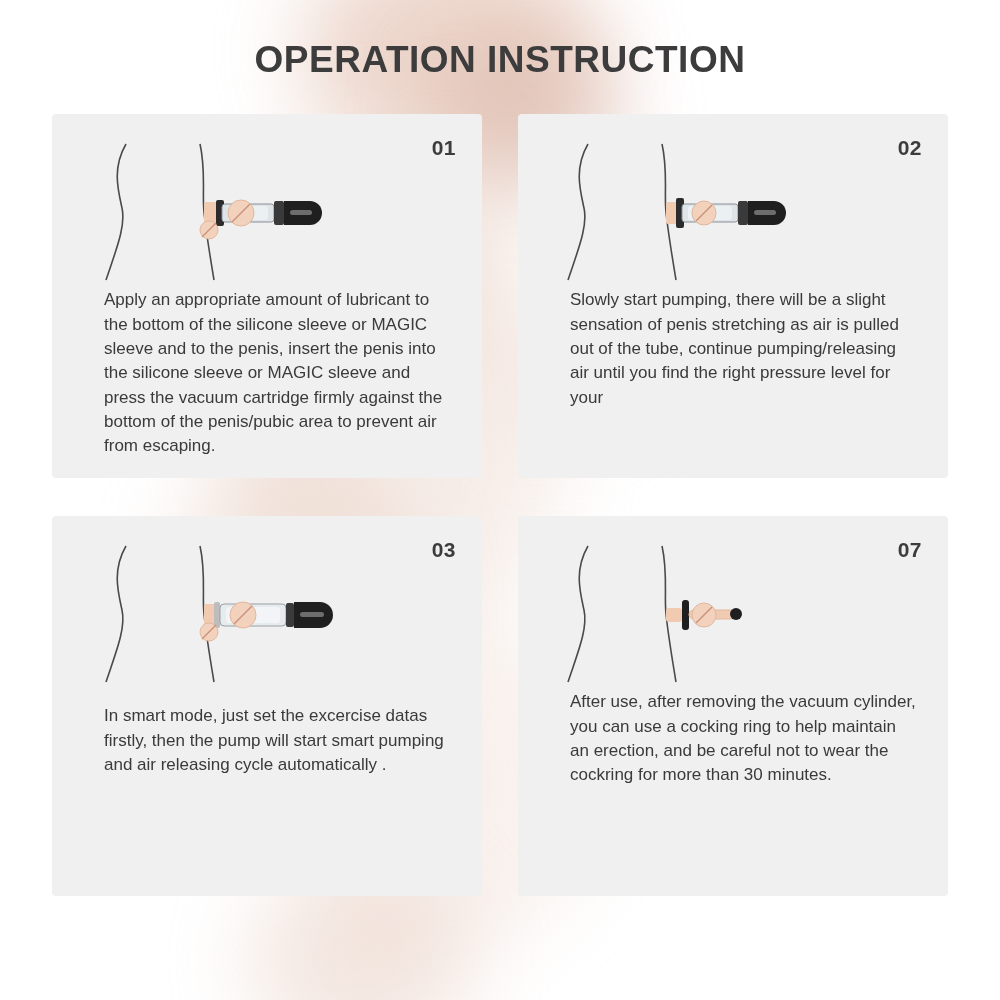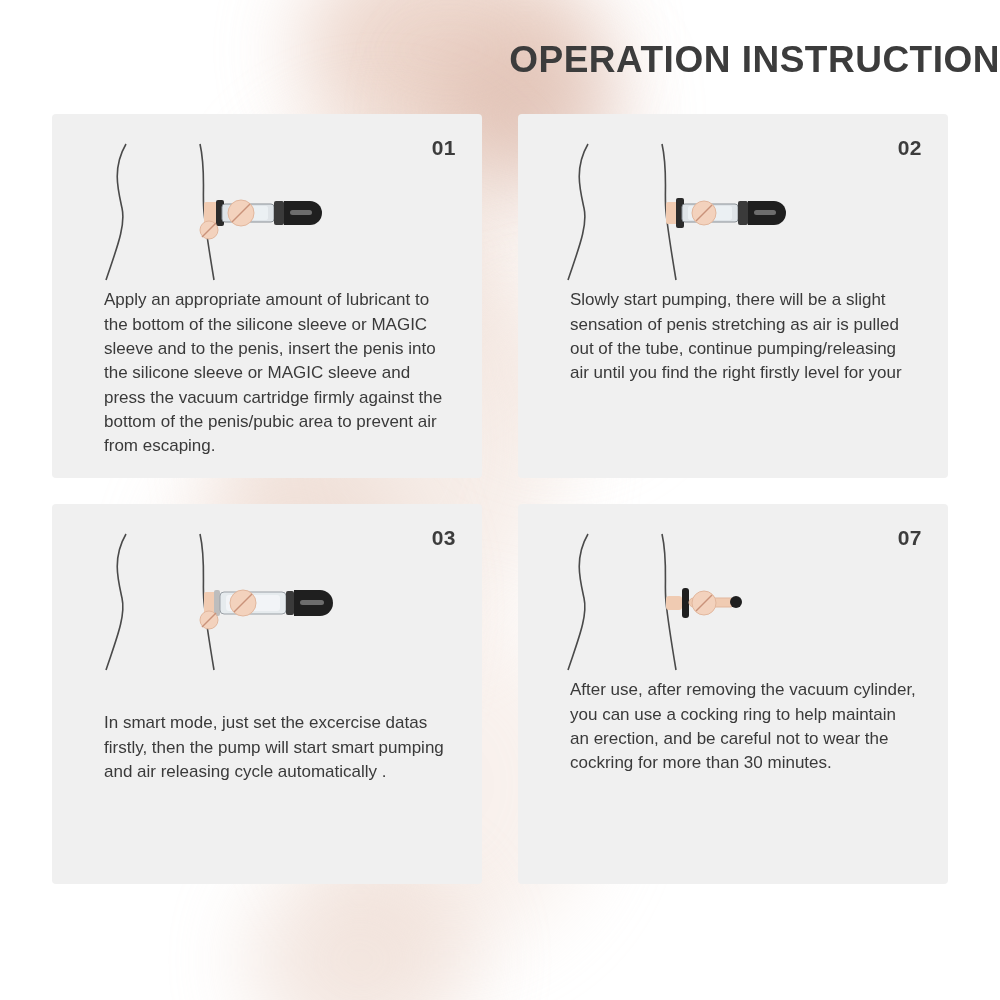--- a/index.html
+++ b/index.html
@@ -35,42 +35,42 @@
   .blob.b8 { width: 180px; height: 140px; left: 470px; top: 300px; background: #f0ddd4; opacity:.35;}
   .blob.b9 { width: 120px; height: 100px; left: 160px; top: 250px; background: #f2e2da; opacity:.4;}
 
   .page {
     position: relative; z-index: 2;
     width: 1000px; height: 1000px;
     padding: 0;
   }
 
   .title {
-    text-align: right;
+    text-align: center;
     font-size: 37px;
     font-weight: bold;
     letter-spacing: .5px;
     color: #3c3c3c;
     margin: 38px 0 0 0;
     line-height: 1.2;
   }
 
   .intro {
     margin: 28px 44px 0 44px;
     font-size: 14.3px;
     line-height: 1.55;
     color: #3f3f3f;
     text-align: justify;
   }
 
   .grid {
     margin: 32px 52px 0 52px;
     display: grid;
     grid-template-columns: 1fr 1fr;
-    gap: 26px 36px;
+    gap: 38px 36px;
   }
 
   .card {
     background: #f0f0f0;
     border-radius: 4px;
     position: relative;
     min-height: 320px;
     padding: 18px 26px 20px 26px;
   }
   .card.tall { min-height: 380px; }
@@ -91,21 +91,21 @@
   }
   .illus svg { position: absolute; left: 0; top: 0; }
 
   .body-text {
     font-size: 17px;
     line-height: 1.43;
     color: #3a3a3a;
     padding: 0 6px 0 26px;
     white-space: pre-line;
   }
-  .body-text.p2 { margin-top: 33px; }
+  .body-text.p2 { margin-top: 14px; }
 </style>
 </head>
 <body>
 
 <div class="bg-wrap">
   <div class="blob b1"></div>
   <div class="blob b2"></div>
   <div class="blob b3"></div>
   <div class="blob b4"></div>
   <div class="blob b5"></div>
@@ -157,21 +157,21 @@
           <rect x="132" y="60" width="8" height="30" rx="2" fill="#2b2b2b"></rect>
           <rect x="138" y="66" width="56" height="18" rx="3" fill="#dfe4e8" stroke="#8a9096" stroke-width="1"></rect>
           <rect x="144" y="68" width="44" height="14" rx="2" fill="#eef2f5" opacity=".8"></rect>
           <rect x="194" y="63" width="10" height="24" rx="2" fill="#3a3a3a"></rect>
           <path d="M204 63 H230 A12 12 0 0 1 242 75 A12 12 0 0 1 230 87 H204 Z" fill="#1f1f1f"></path>
           <rect x="210" y="72" width="22" height="5" rx="2.5" fill="#6d6d6d"></rect>
           <circle cx="160" cy="75" r="12" fill="#f3d2bd" stroke="#e2b79d" stroke-width="1"></circle>
           <line x1="152" y1="83" x2="168" y2="67" stroke="#c9927a" stroke-width="1.5"></line>
         </svg>
       </div>
-      <div class="body-text">Slowly start pumping, there will be a slight sensation of penis stretching as air is pulled out of the tube, continue pumping/releasing air until you find the right firstly level for your</div>
+      <div class="body-text">Slowly start pumping, there will be a slight sensation of penis stretching as air is pulled out of the tube, continue pumping/releasing air until you find the right pressure level for your</div>
     </div>
 
     <div class="card tall">
       <div class="num">03</div>
       <div class="illus">
         <svg width="400" height="150" viewBox="0 0 400 150">
           <path d="M48 6 C34 30, 40 52, 44 70 C48 88, 38 112, 28 142" fill="none" stroke="#4a4a4a" stroke-width="1.6"></path>
           <path d="M122 6 C128 32, 124 56, 126 74 C128 94, 132 118, 136 142" fill="none" stroke="#4a4a4a" stroke-width="1.6"></path>
           <rect x="126" y="64" width="12" height="22" rx="2" fill="#f0cbb2"></rect>
           <rect x="136" y="62" width="6" height="26" rx="2" fill="#bdbdbd"></rect>

